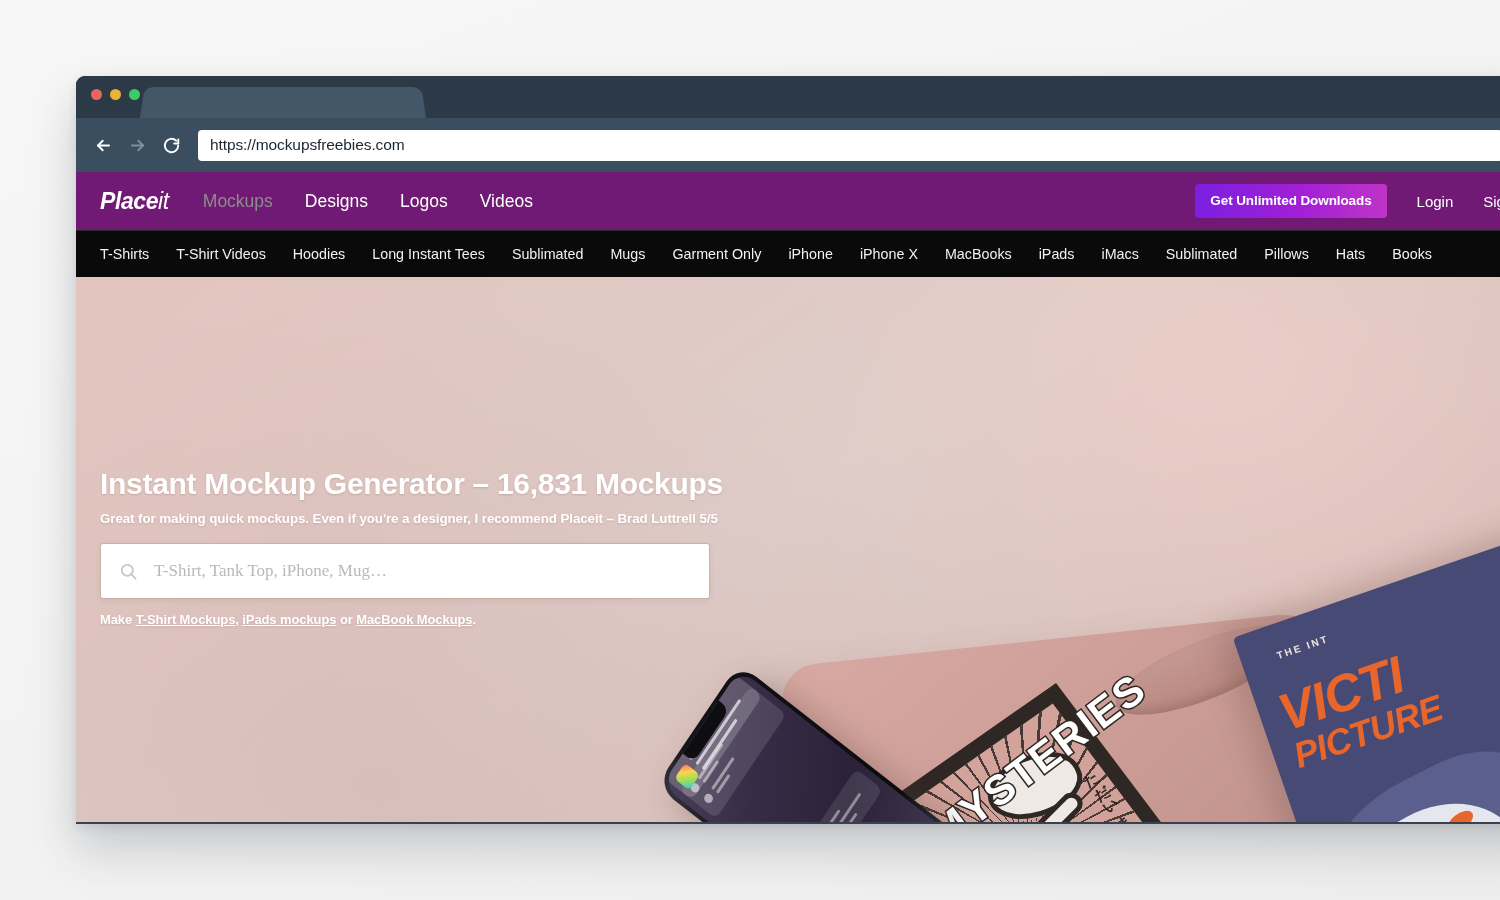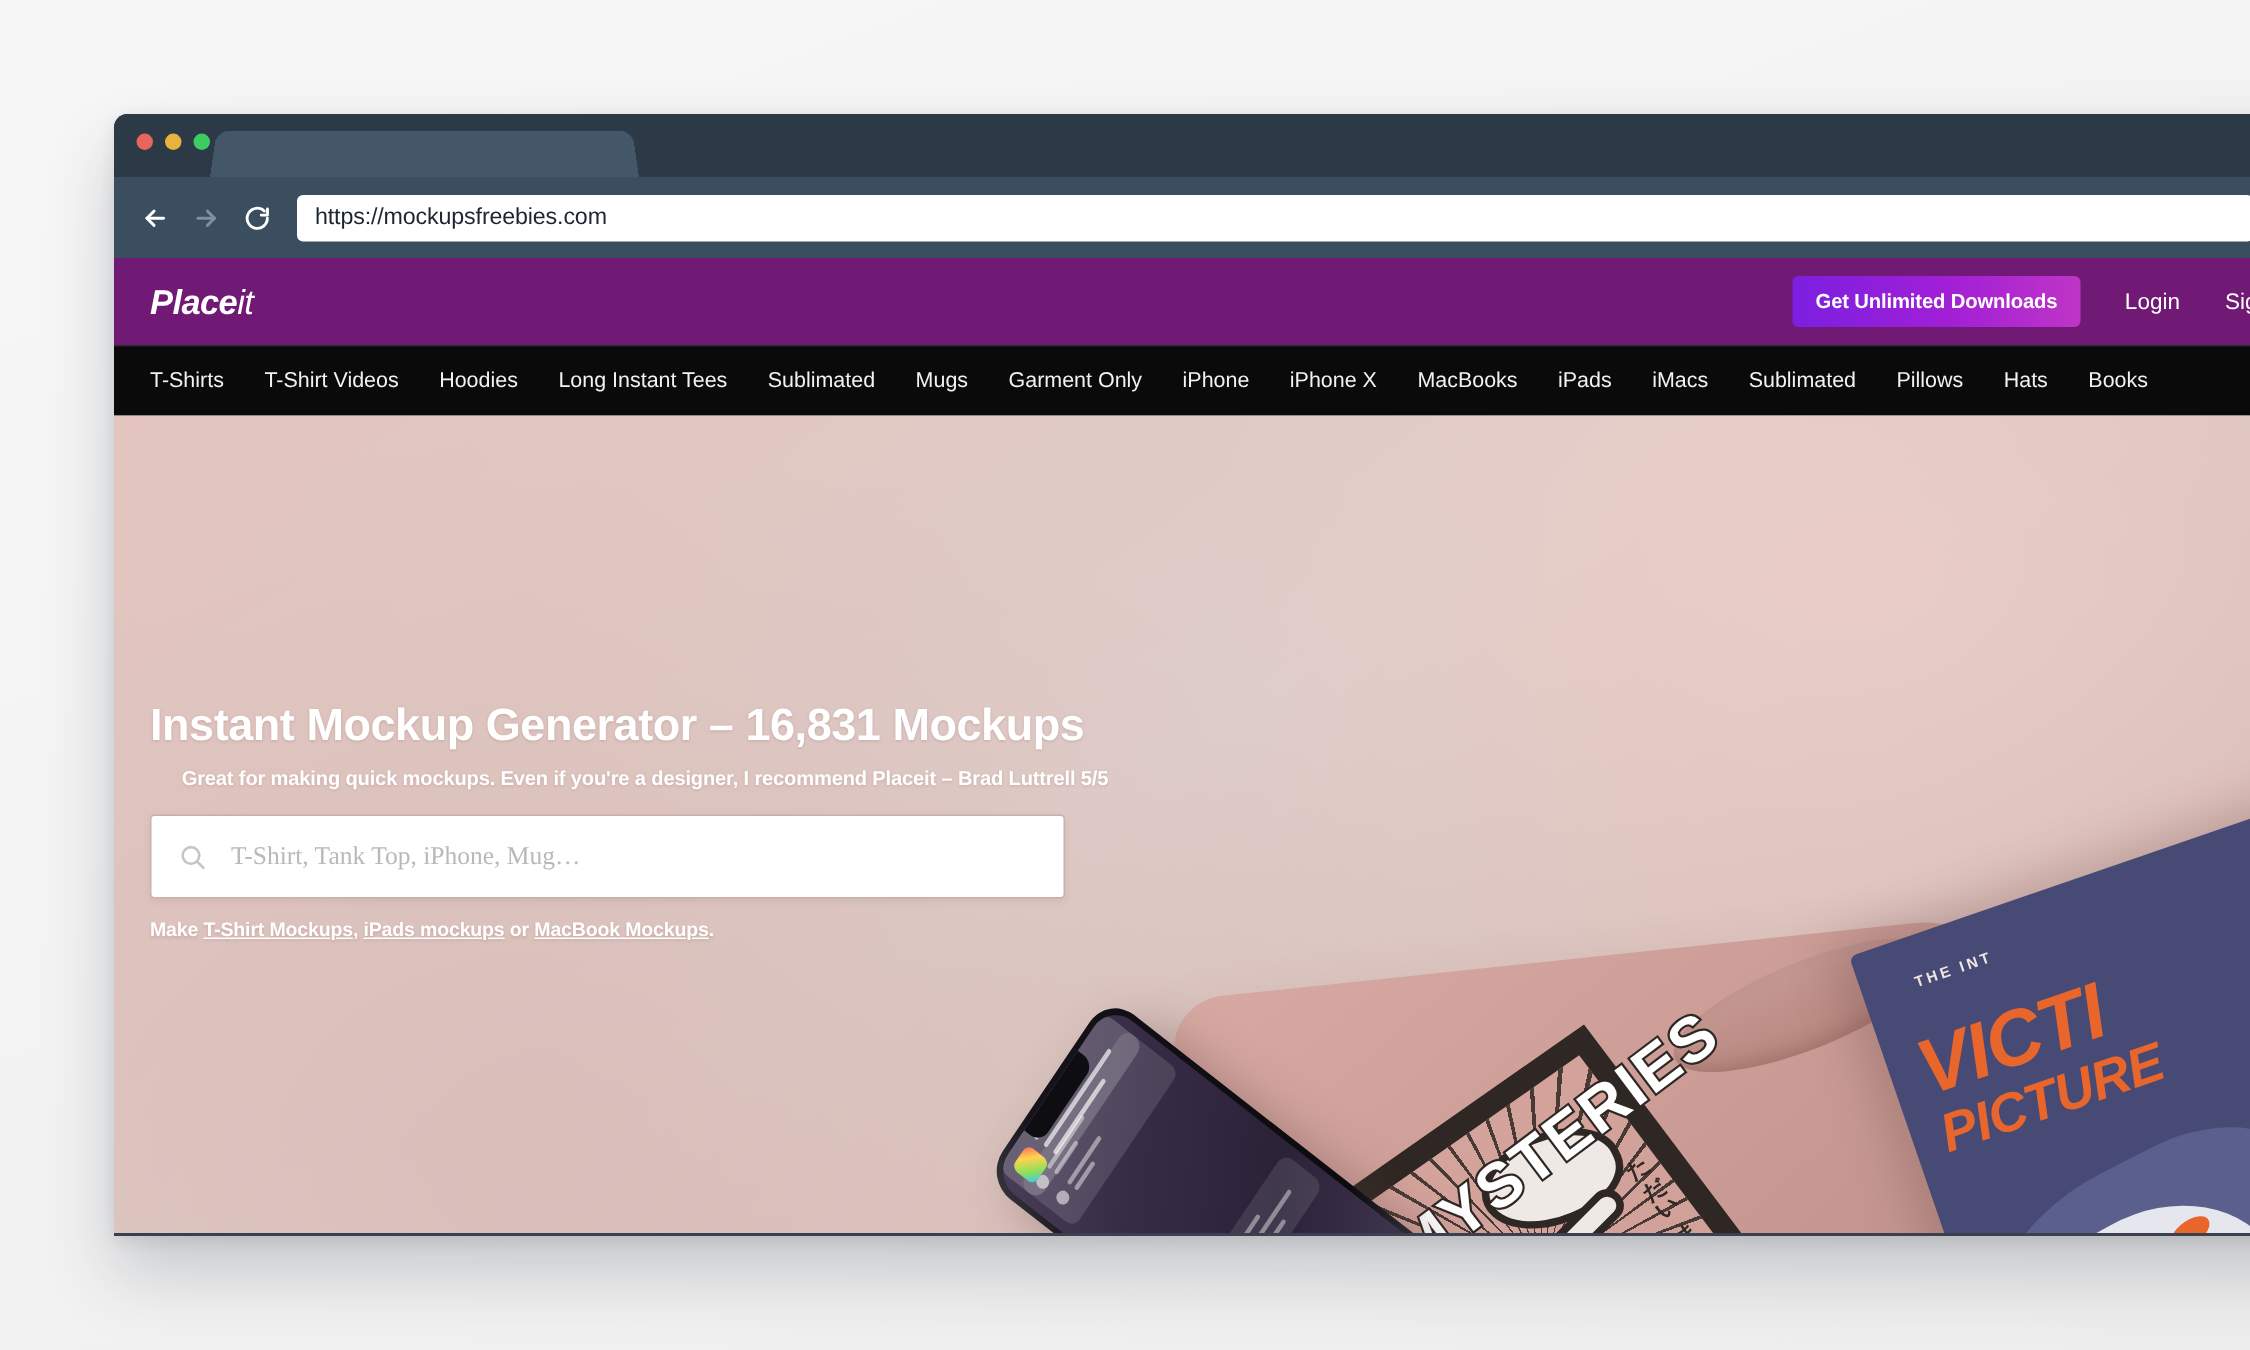--- a/index.html
+++ b/index.html
@@ -473,21 +473,20 @@
     text-shadow: 0 1px 2px rgba(130,85,80,.25);
   }
   .hero-sub {
     margin-top: 10px;
     font-size: 13.4px;
     font-weight: 700;
     color: #ffffff;
     letter-spacing: -.1px;
     white-space: nowrap;
     text-shadow: 0 1px 2px rgba(130,85,80,.22);
-    text-align: center;
   }
   .searchbox {
     margin-top: 17px;
     width: 610px;
     height: 56px;
     background: #fff;
     border: 1px solid #c9b0ab;
     border-radius: 3px;
     display: flex;
     align-items: center;
@@ -567,20 +566,26 @@
             <i></i>
             <i></i>
           </div>
       </div>
     </div>
 
     <div class="site-header">
       <div class="logo">
         <span class="b">Place</span><span class="l">it</span>
       </div>
+      <nav class="mainnav">
+        <a href="#" class="muted">Mockups</a>
+        <a href="#">Designs</a>
+        <a href="#">Logos</a>
+        <a href="#">Videos</a>
+      </nav>
       <div class="header-right">
         <button class="cta">Get Unlimited Downloads</button>
         <a href="#">Login</a>
         <a href="#">Signup</a>
       </div>
     </div>
 
     <div class="catnav">
       <div class="items">
         <a href="#">T-Shirts</a>

